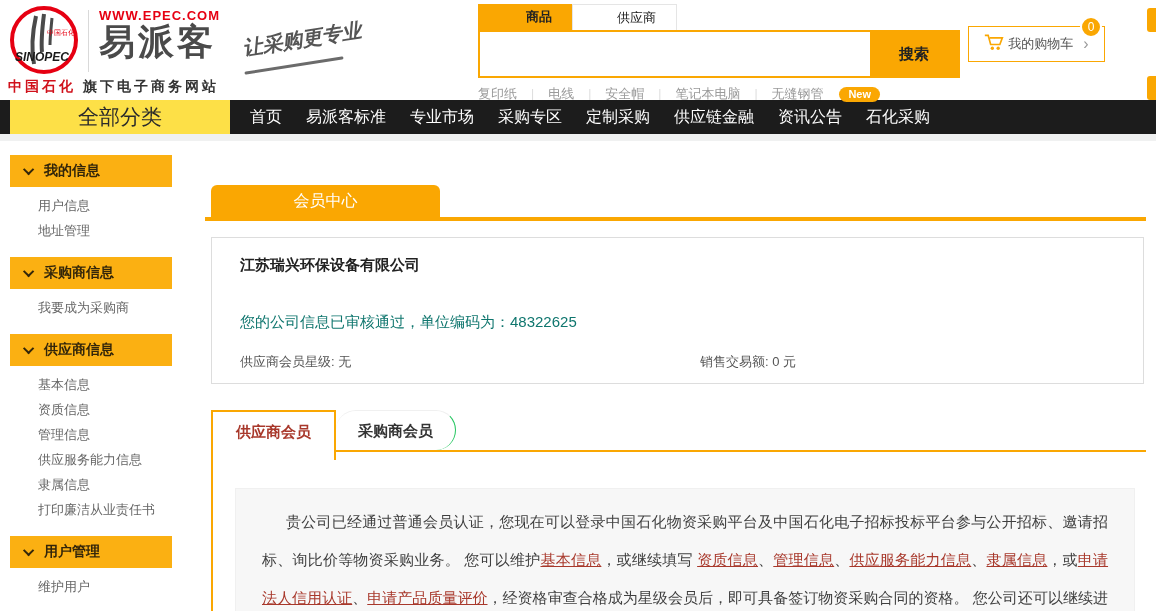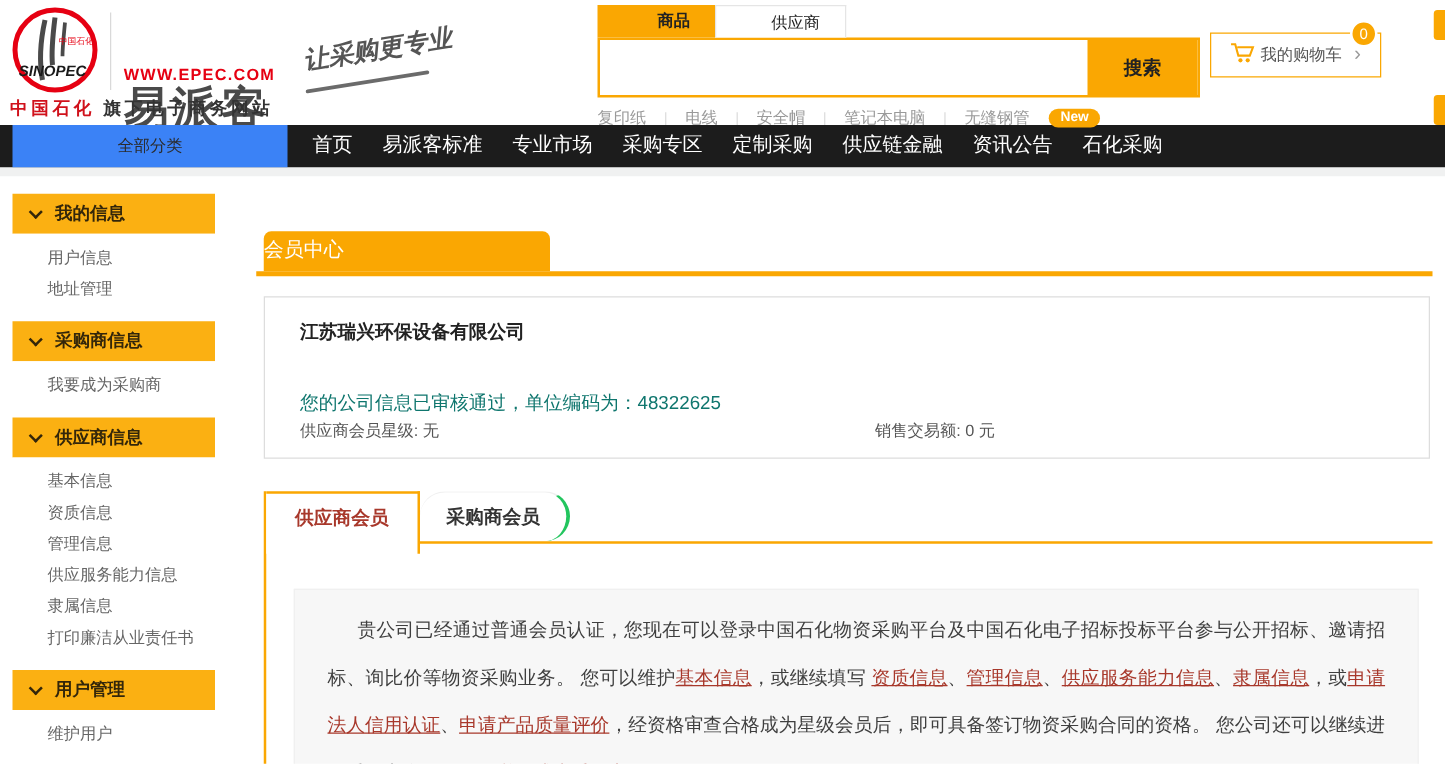--- a/index.html
+++ b/index.html
@@ -4,21 +4,21 @@
 <style>
   * { margin:0; padding:0; box-sizing:border-box; }
   html,body { width:1156px; height:611px; overflow:hidden; background:#fff;
               font-family:"Liberation Sans","DejaVu Sans",sans-serif; }
   .stage { position:relative; width:1156px; height:611px; background:#fff; }
 
   
   .header { position:absolute; top:0; left:0; width:1156px; height:100px; background:#fff; }
   .logo-wrap { position:absolute; left:8px; top:4px; display:flex; align-items:flex-start; }
   .logo-divider { width:1px; height:62px; background:#d9d9d9; margin:6px 10px 0 8px; }
-  .brand-col { padding-top:4px;margin-top:44px; }
+  .brand-col { padding-top:4px; }
   .epec-url { color:#e60012; font-weight:bold; font-size:13px; letter-spacing:1px; }
   .brand { font-size:36px; font-weight:bold; color:#4a4a4a; line-height:1.05; letter-spacing:3px; }
   .slogan { position:absolute; left:242px; top:26px; transform:rotate(-9deg);
             font-size:20px; font-weight:bold; font-style:italic; color:#555; white-space:nowrap; }
   .slogan-line { position:absolute; left:244px; top:64px; width:100px; height:3px;
                  background:#6b6b6b; transform:rotate(-9deg); border-radius:2px; }
   .logo-sub { position:absolute; left:8px; top:78px; font-size:14px; font-weight:bold; letter-spacing:3px; white-space:nowrap; }
   .logo-sub .red { color:#d0111b; }
   .logo-sub .dark { color:#333; }
 
@@ -42,22 +42,22 @@
   .cart-badge { position:absolute; top:-11px; right:2px; min-width:22px; height:22px; border-radius:50%;
                 background:#faa702; color:#fff; font-size:12px; display:flex; align-items:center;
                 justify-content:center; border:2px solid #fff; }
 
   .edge-widget { position:absolute; right:0; width:9px; height:24px; background:#faa702;
                  border-radius:3px 0 0 3px; cursor:pointer; }
   .edge-widget.w1 { top:8px; } .edge-widget.w2 { top:76px; }
 
   
   .nav { position:absolute; top:100px; left:0; width:1156px; height:34px; background:#1c1c1c; }
-  .all-cats { position:absolute; left:10px; top:0; width:220px; height:34px; background:#3b82f6;
-              color:#2b2b2b; font-size:13px; text-align:center; line-height:34px; cursor:pointer; }
+  .all-cats { position:absolute; left:10px; top:0; width:220px; height:34px; background:#fde047;
+              color:#2b2b2b; font-size:21px; text-align:center; line-height:34px; cursor:pointer; }
   .nav-items { position:absolute; left:238px; top:0; display:flex; }
   .nav-item { padding:0 12px; line-height:34px; color:#fff; font-size:16px; position:relative;
               cursor:pointer; white-space:nowrap; }
   .new-badge { position:absolute; top:-13px; right:-26px; background:#faa702; color:#fff;
                font-size:11px; font-weight:bold; padding:0 9px; height:15px; line-height:15px;
                border-radius:8px; }
   .divider-band { position:absolute; top:134px; left:0; width:1156px; height:7px; background:#f0f1f1; }
 
   
   .sidebar { position:absolute; left:10px; top:155px; width:162px; }
@@ -65,40 +65,40 @@
                  font-size:14px; font-weight:bold; color:#33260a; cursor:pointer; margin-top:8px; }
   .side-header:first-child { margin-top:0; }
   .chev { display:inline-block; width:8px; height:8px; border-left:2px solid #33260a;
           border-bottom:2px solid #33260a; transform:rotate(-45deg) translateY(-2px); margin-right:10px; }
   .side-items { padding:6px 0; background:#fff; }
   .side-item { padding-left:28px; font-size:13px; color:#666; height:25px; line-height:25px; cursor:pointer; }
 
   
   .main { position:absolute; left:205px; top:185px; width:941px; }
   .page-tab { margin-left:6px; width:229px; height:32px; background:#faa702; border-radius:6px 6px 0 0;
-              color:#fff; font-size:16px; text-align:left; line-height:32px; }
+              color:#fff; font-size:16px; text-align:center; line-height:32px; }
   .page-tab-line { width:941px; height:4px; background:#faa702; }
 
   .company-box { margin:16px 0 0 6px; width:933px; border:1px solid #ddd; background:#fff;
                  padding:18px 0 12px 28px; }
   .company-name { font-size:15px; font-weight:bold; color:#222; }
   .company-status { font-size:15px; color:#0f766e; margin-top:38px; }
-  .company-meta { display:flex; margin-top:4px; font-size:13px; color:#555; }
+  .company-meta { display:flex; margin-top:21px; font-size:13px; color:#555; }
   .meta-star { width:460px; }
 
   .member-panel { margin:26px 0 0 6px; width:935px; border-left:2px solid #faa702;
                   min-height:233px; position:relative; }
   .member-tabs { display:flex; height:40px; position:relative; }
   .member-tabs::after { content:''; position:absolute; left:123px; right:0; top:40px; height:2px;
                         background:#faa702; }
   .m-tab { width:120px; text-align:center; line-height:40px; font-size:15px; font-weight:bold;
            cursor:pointer; background:#fff; }
   .m-tab.active { width:123px; height:50px; border-top:2px solid #faa702; border-right:2px solid #faa702;
                   color:#a8382b; position:relative; z-index:2; }
-  .m-tab.inactive { height:40px; border-top:1px solid #f0f0f0; border-right:3px solid #22c55e; color:#333;border-radius:20px; }
+  .m-tab.inactive { height:40px; border-top:1px solid #f0f0f0; border-right:1px solid #22c55e; color:#333;border-radius:20px; }
   .member-content { padding:38px 0 0 22px; }
   .notice-box { width:900px; background:#f7f7f7; border:1px solid #f0f0f0; padding:14px 26px;
                 font-size:15px; line-height:38px; color:#3f3f3f; text-indent:1.6em; text-align:justify; }
   .notice-box a { color:#a8382b; text-decoration:underline; cursor:pointer; }
 </style>
 </head>
 <body>
 
 <div class="stage">
 

